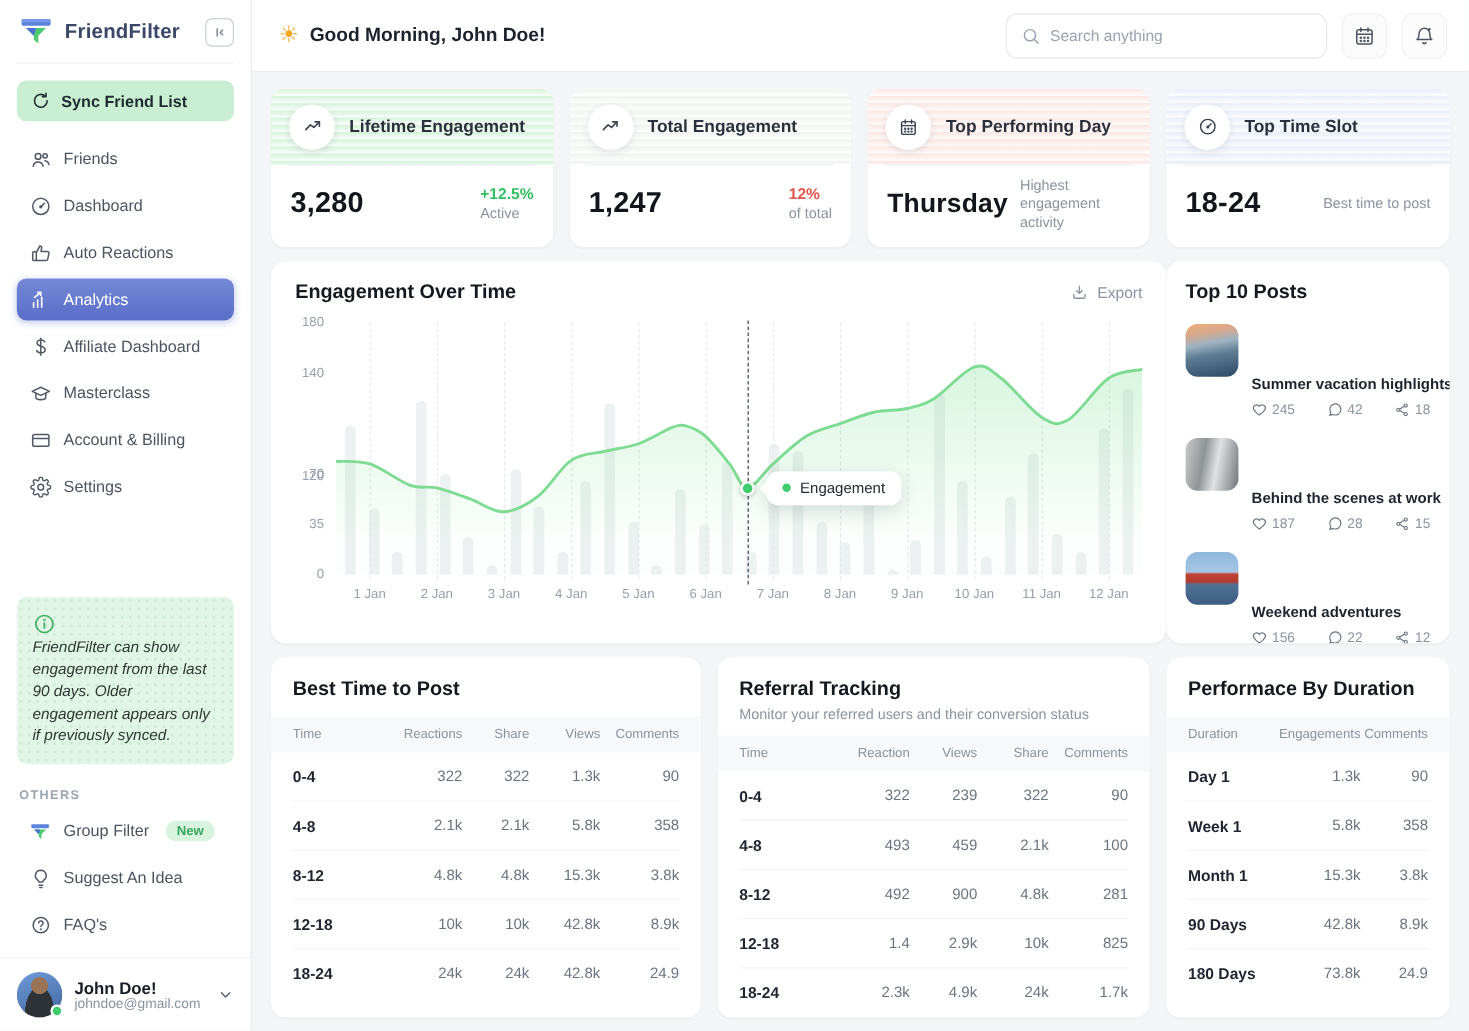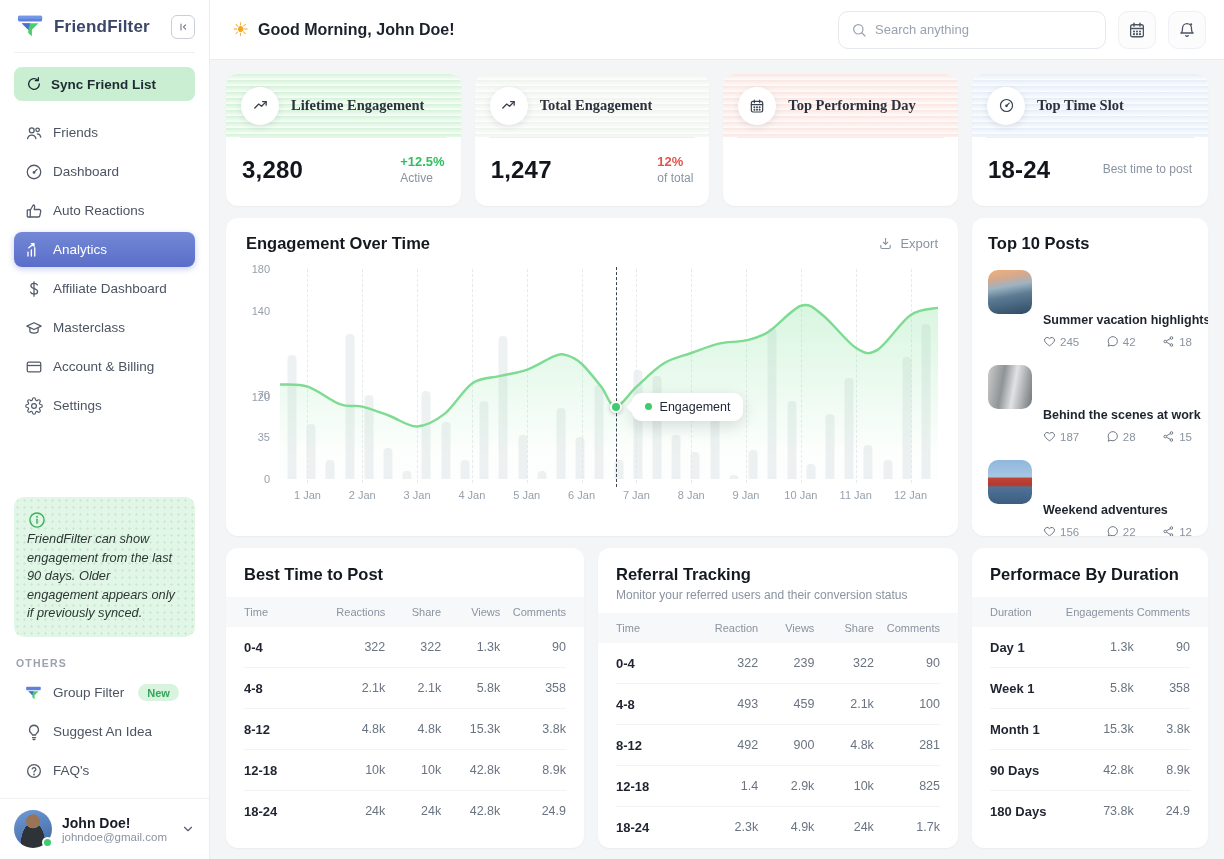--- a/index.html
+++ b/index.html
@@ -52,32 +52,32 @@
   
   .stats-row { display:grid; grid-template-columns:1fr 1fr 1fr 236px; gap:14px; }
   .stat-card { height:132px; display:flex; flex-direction:column; overflow:hidden; }
   .stat-top { display:flex; align-items:center; gap:12px; padding:13px 15px; height:63px;
     background-image:radial-gradient(rgba(120,140,160,.07) 1px, transparent 1.2px); background-size:6px 6px; }
   .stat-top.green  { background-color:#d9f3dd; background-image:linear-gradient(180deg,#d5f2da, #fbfefb); }
   .stat-top.neutral{ background-image:linear-gradient(180deg,#f0f3f0,#fdfefd); }
   .stat-top.red    { background-image:linear-gradient(180deg,#fae6e2,#fefcfc); }
   .stat-top.blue   { background-image:linear-gradient(180deg,#e7edf8,#fcfdfe); }
   .stat-ico { width:38px; height:38px; border-radius:50%; background:#fff; box-shadow:0 2px 7px rgba(30,40,60,.10); display:flex; align-items:center; justify-content:center; color:#3a4250; flex:none; }
-  .stat-title { font-size:14.5px; font-weight:600; color:#2b313c;font-family:Liberation Serif, serif; }
+  .stat-title { font-size:14.5px; font-weight:600; color:#2b313c; }
   .stat-div { height:1px; background:#edeff2; margin:0 14px; }
   .stat-bottom { flex:1; display:flex; align-items:center; justify-content:space-between; padding:6px 16px 10px; }
   .stat-value { font-size:24px; font-weight:800; color:#12151b; letter-spacing:.2px; }
   .stat-sub { text-align:left; line-height:1.3; margin-left:auto; }
   .sub-main { font-size:13px; font-weight:700; }
   .sub-main.up { color:#2fbf5f; } .sub-main.down { color:#e2544a; }
   .sub-note { font-size:12px; color:#8a93a0; }
   .sub-note.multiline { max-width:92px; }
 
   
-  .mid-row { display:grid; grid-template-columns:1fr 236px; gap:14px; }
+  .mid-row { display:grid; grid-template-columns:1fr 236px; }
   .chart-card { height:318px; padding:16px 20px 12px; display:flex; flex-direction:column; }
   .card-head { display:flex; align-items:center; justify-content:space-between; }
   .card-title { font-size:16.5px; font-weight:800; color:#14181f; }
   .export-btn { display:flex; align-items:center; gap:7px; background:none; border:none; color:#8a93a3; font-size:13px; font-family:inherit; cursor:pointer; }
   .chart-body { display:flex; margin-top:16px; }
   .y-axis { width:34px; position:relative; height:210px; }
   .y-axis span { position:absolute; right:10px; transform:translateY(-50%); font-size:11px; color:#96a0ac; }
   .plot { flex:1; position:relative; height:210px; }
   .gridline { position:absolute; top:0; bottom:-4px; width:0; border-left:1px dashed #e7eaed; }
   .bgbar { position:absolute; bottom:0; width:9px; background:rgba(226,231,234,.6); border-radius:4px 4px 0 0; transform:translateX(-50%); }
@@ -384,20 +384,26 @@
                   <circle cx="12" cy="14" r=".6" fill="currentColor"></circle>
                   <circle cx="16" cy="14" r=".6" fill="currentColor"></circle>
                   <circle cx="8" cy="17.5" r=".6" fill="currentColor"></circle>
                   <circle cx="12" cy="17.5" r=".6" fill="currentColor"></circle>
                   <circle cx="16" cy="17.5" r=".6" fill="currentColor"></circle>
                 </svg>
               </span>
             <span class="stat-title">Top Performing Day</span>
           </div>
           <div class="stat-div"></div>
+          <div class="stat-bottom">
+            <span class="stat-value" style="font-size:22px">Thursday</span>
+            <span class="stat-sub">
+                <div class="sub-note multiline">Highest engagement activity</div>
+              </span>
+          </div>
         </div>
 
         <div class="card stat-card">
           <div class="stat-top blue">
             <span class="stat-ico">
                 <svg width="17" height="17" viewBox="0 0 24 24" fill="none" stroke="currentColor" stroke-width="1.7" stroke-linecap="round">
                   <circle cx="12" cy="12" r="8.5"></circle>
                   <path d="M12 12.5 L15.8 8.7"></path>
                   <circle cx="12" cy="12.5" r="1" fill="currentColor"></circle>
                 </svg>

